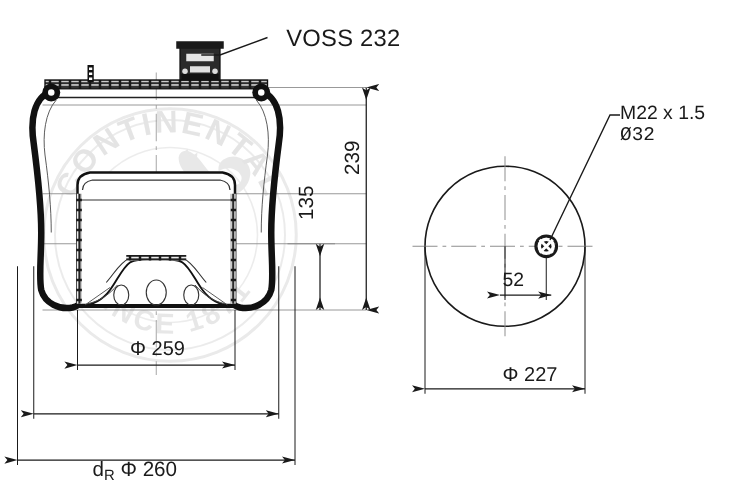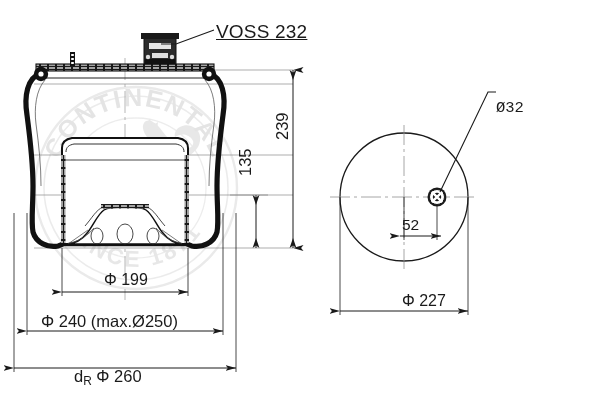--- a/index.html
+++ b/index.html
@@ -22,21 +22,21 @@
     width: 600px;
     height: 400px;
   }
   .lbl {
     position: absolute;
     font-family: "Liberation Sans", sans-serif;
     color: #1a1a1a;
     white-space: nowrap;
     line-height: 1;
   }
-  .lbl-voss   { left: 216px; top: 22px;  font-size: 19px; letter-spacing: 0.2px; text-decoration: underline; }
+  .lbl-voss   { left: 229px; top: 22px;  font-size: 19px; letter-spacing: 0.2px; }
   .lbl-m22    { left: 496px; top: 83px;  font-size: 15.5px; }
   .lbl-d32    { left: 496px; top: 101px; font-size: 15.5px; font-family: Liberation Mono, monospace; }
   .lbl-65     { left: 402px; top: 217px; font-size: 15.5px; }
   .lbl-227    { left: 374px; top: 293px; font-size: 16px; margin-left: 28px; }
   .lbl-168    { left: 104px; top: 272px; font-size: 16px; }
   .lbl-240    { left: 41px;  top: 313px; font-size: 16.5px; }
   .lbl-260    { left: 74px;  top: 350px; font-size: 16.5px; margin-top: 18px; }
   .lbl-239    { left: 274px; top: 140px; font-size: 16.5px;
                 transform: rotate(-90deg); transform-origin: left top; }
   .lbl-135    { left: 237px; top: 176px; font-size: 16.5px;
@@ -280,26 +280,26 @@
       <g stroke="#1a1a1a" fill="none">
         <line x1="340" y1="197" x2="340" y2="315" stroke-width="0.8"></line>
         <line x1="468" y1="197" x2="468" y2="315" stroke-width="0.8"></line>
         <line x1="340" y1="311" x2="468" y2="311" stroke-width="1" marker-start="url(#ar-l)" marker-end="url(#ar-r)"></line>
       </g>
     </g>
   </svg>
 
   <div class="lbl lbl-voss">VOSS 232</div>
 
+  <div class="lbl lbl-m22">M22 x 1.5</div>
   <div class="lbl lbl-d32">Ø32</div>
 
   <div class="lbl lbl-65">52</div>
   <div class="lbl lbl-227">Φ 227</div>
 
-  <div class="lbl lbl-168">Φ 199</div>
-  <div class="lbl lbl-240">Φ 240 (max.Ø250)</div>
+  <div class="lbl lbl-168">Φ 259</div>
 
   <div class="lbl lbl-260"><span>d</span><span class="sub">R</span>&nbsp;<span>Φ 260</span></div>
 
   <div class="lbl lbl-239">239</div>
   <div class="lbl lbl-135">135</div>
 
 </div>
 
 </body></html>

